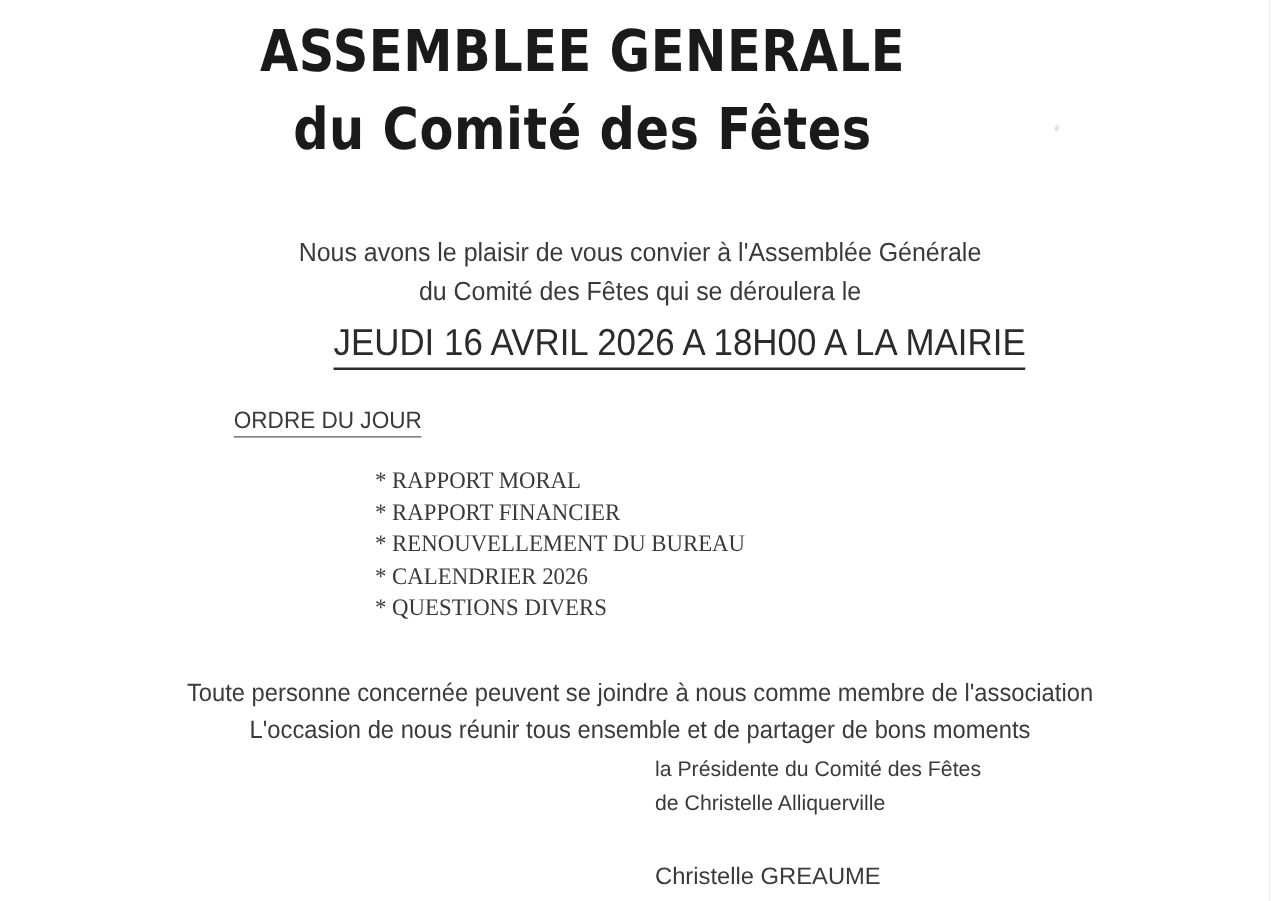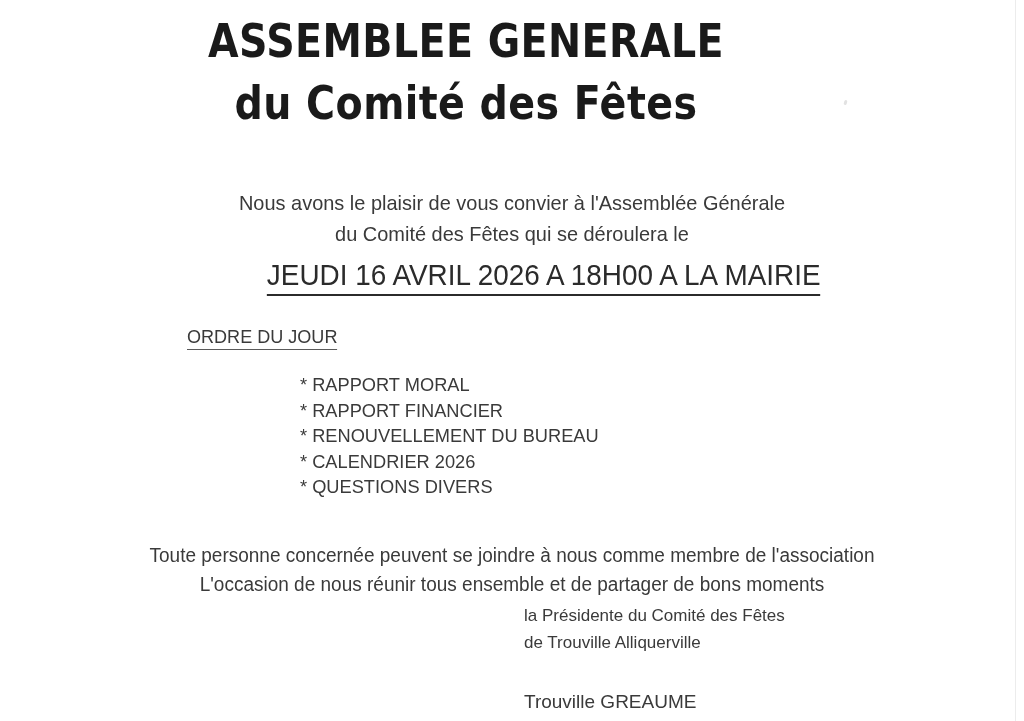--- a/index.html
+++ b/index.html
@@ -116,20 +116,21 @@
     white-space: nowrap;
   }
 
   .agenda-list {
     position: absolute;
     left: 300px;
     top: 372px;
     margin: 0;
     padding: 0;
     list-style: none;
+    font-family: Liberation Serif, serif;
   }
   .agenda-list li {
     font-size: 19px;
     line-height: 25.5px;
     color: #3a3a3a;
     white-space: nowrap;
     transform: scaleX(0.96);
     transform-origin: left center;
   }
 
@@ -205,17 +206,17 @@
     <li>* QUESTIONS DIVERS</li>
   </ul>
 
   <p class="closing">
     <span>Toute personne concernée peuvent se joindre à nous comme membre de l'association</span>
     <span>L'occasion de nous réunir tous ensemble et de partager de bons moments</span>
   </p>
 
   <div class="signature">
     <span class="sig-line">la Présidente du Comité des Fêtes</span>
-    <span class="sig-line">de Trouville Alliquerville</span>
-    <span class="sig-name">Trouville GREAUME</span>
+    <span class="sig-line">de Christelle Alliquerville</span>
+    <span class="sig-name">Christelle GREAUME</span>
   </div>
 
 </div>
 
 </body></html>

